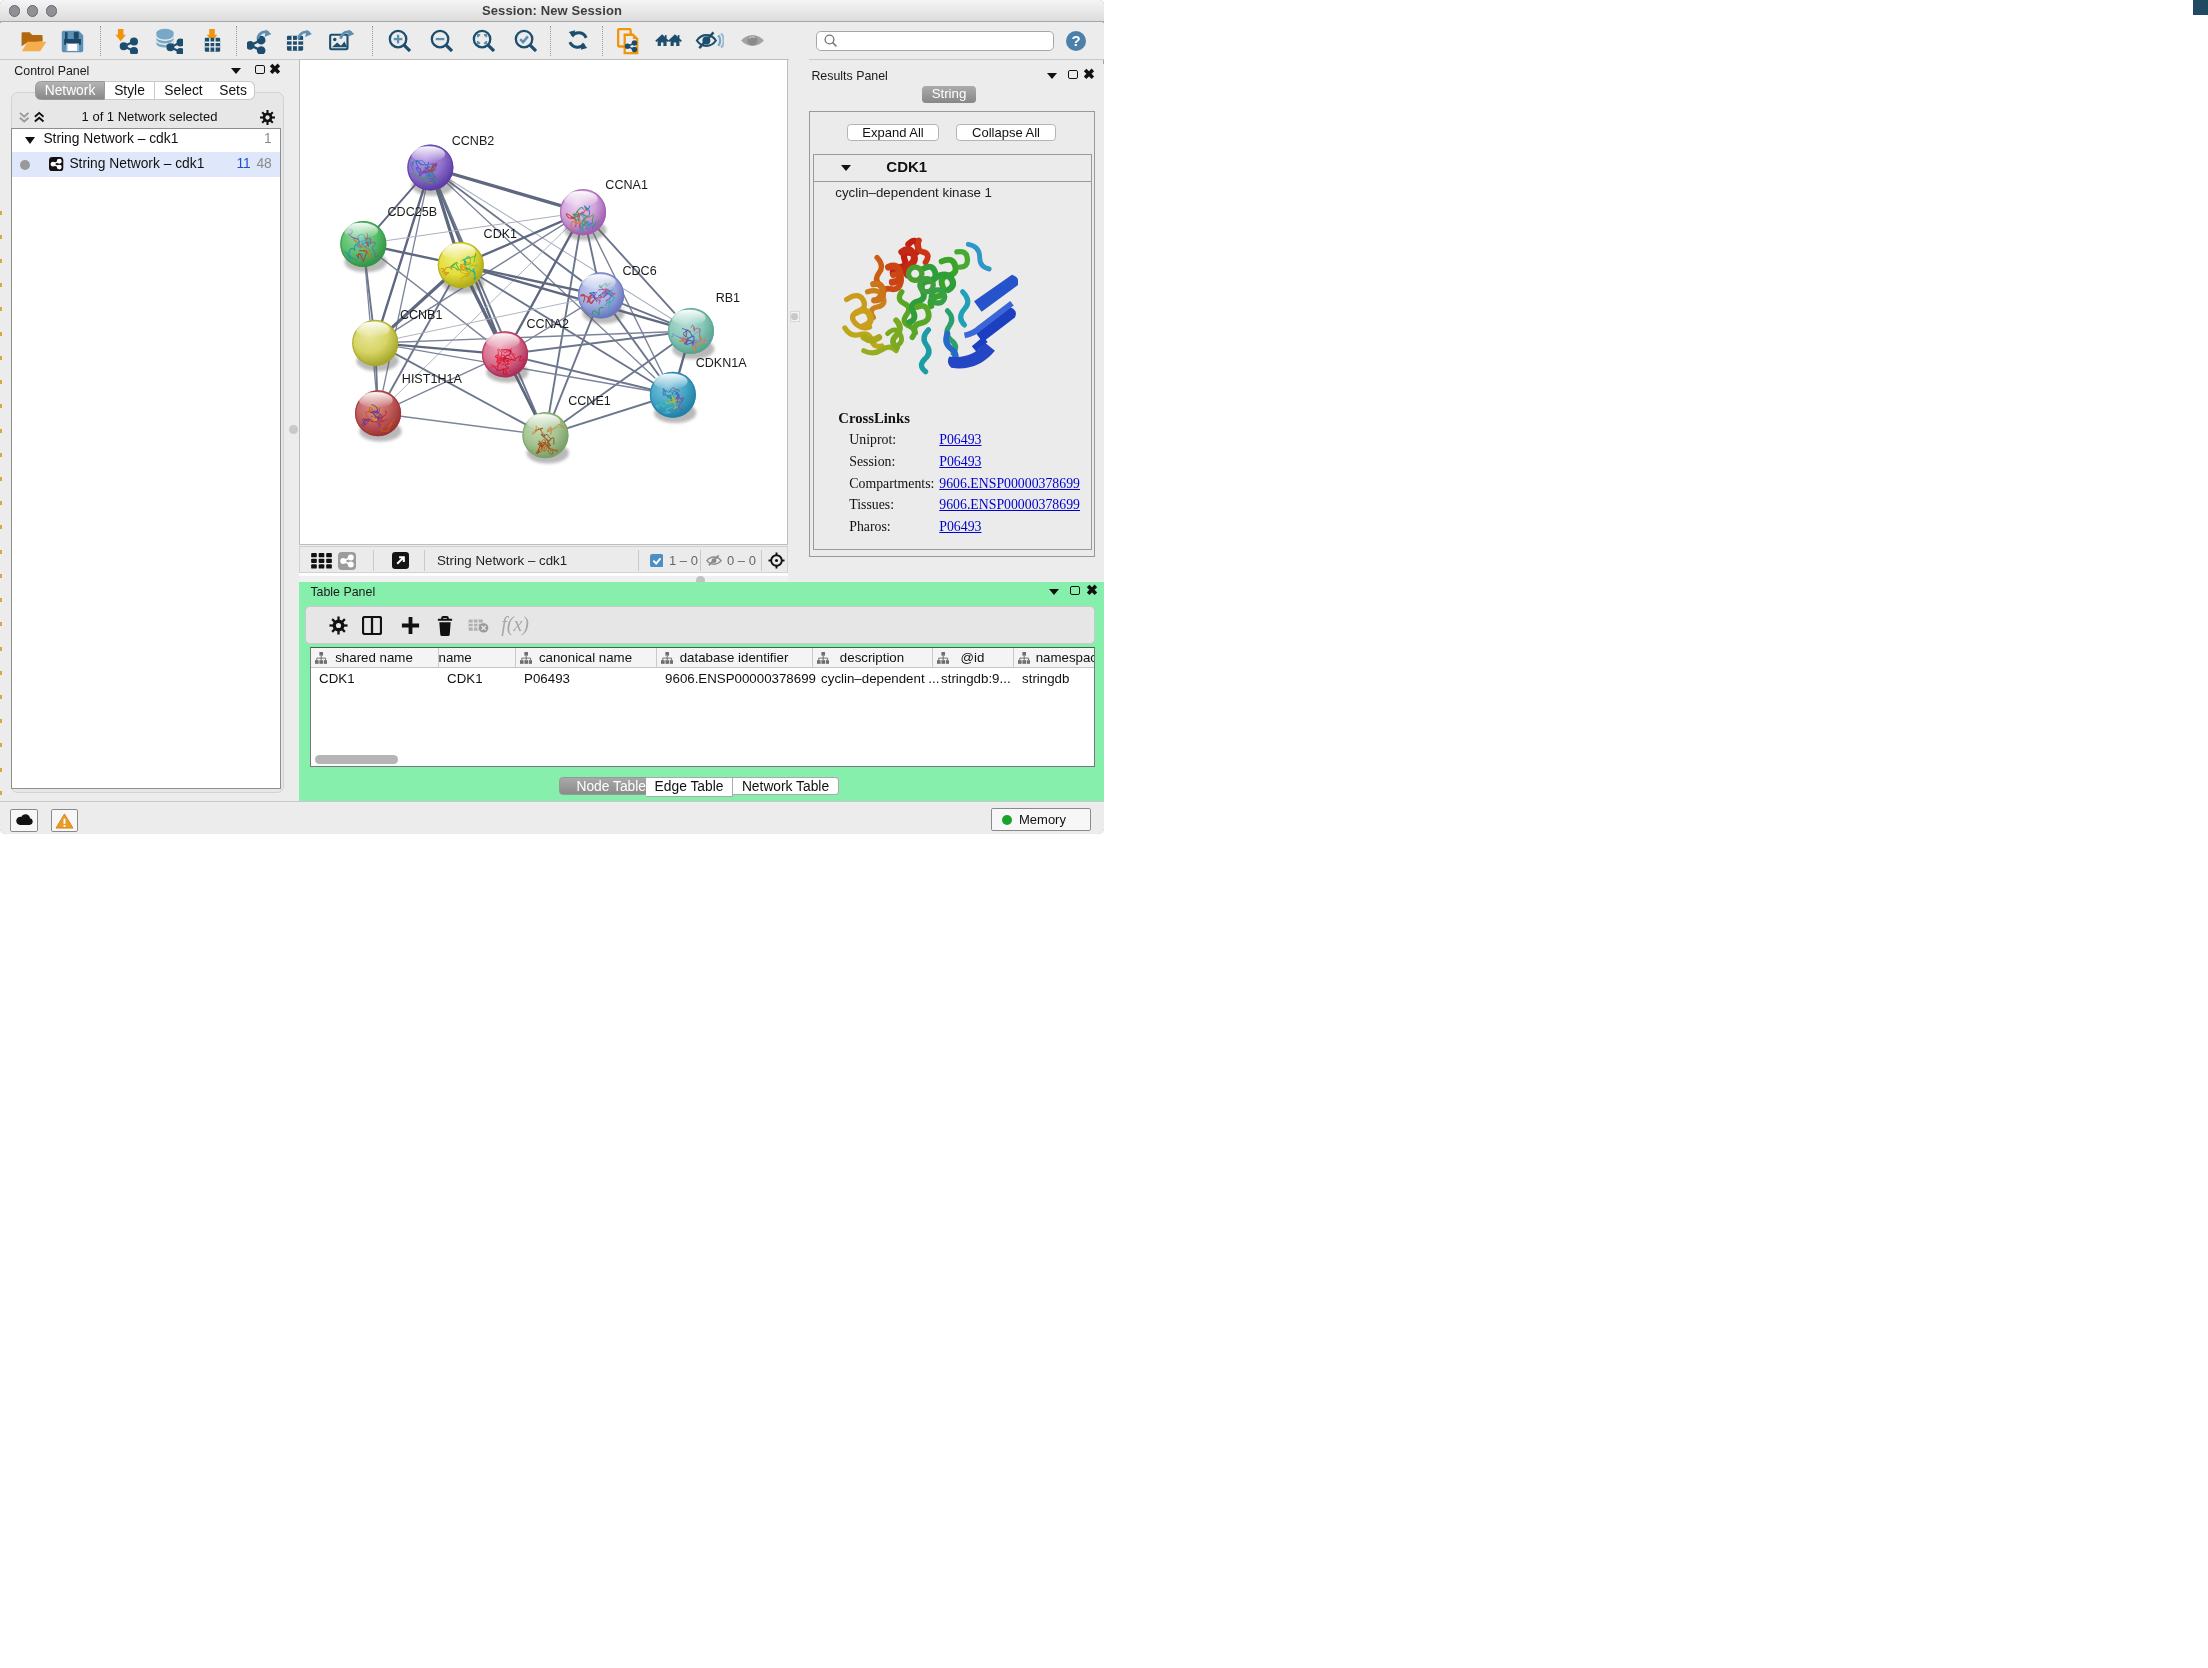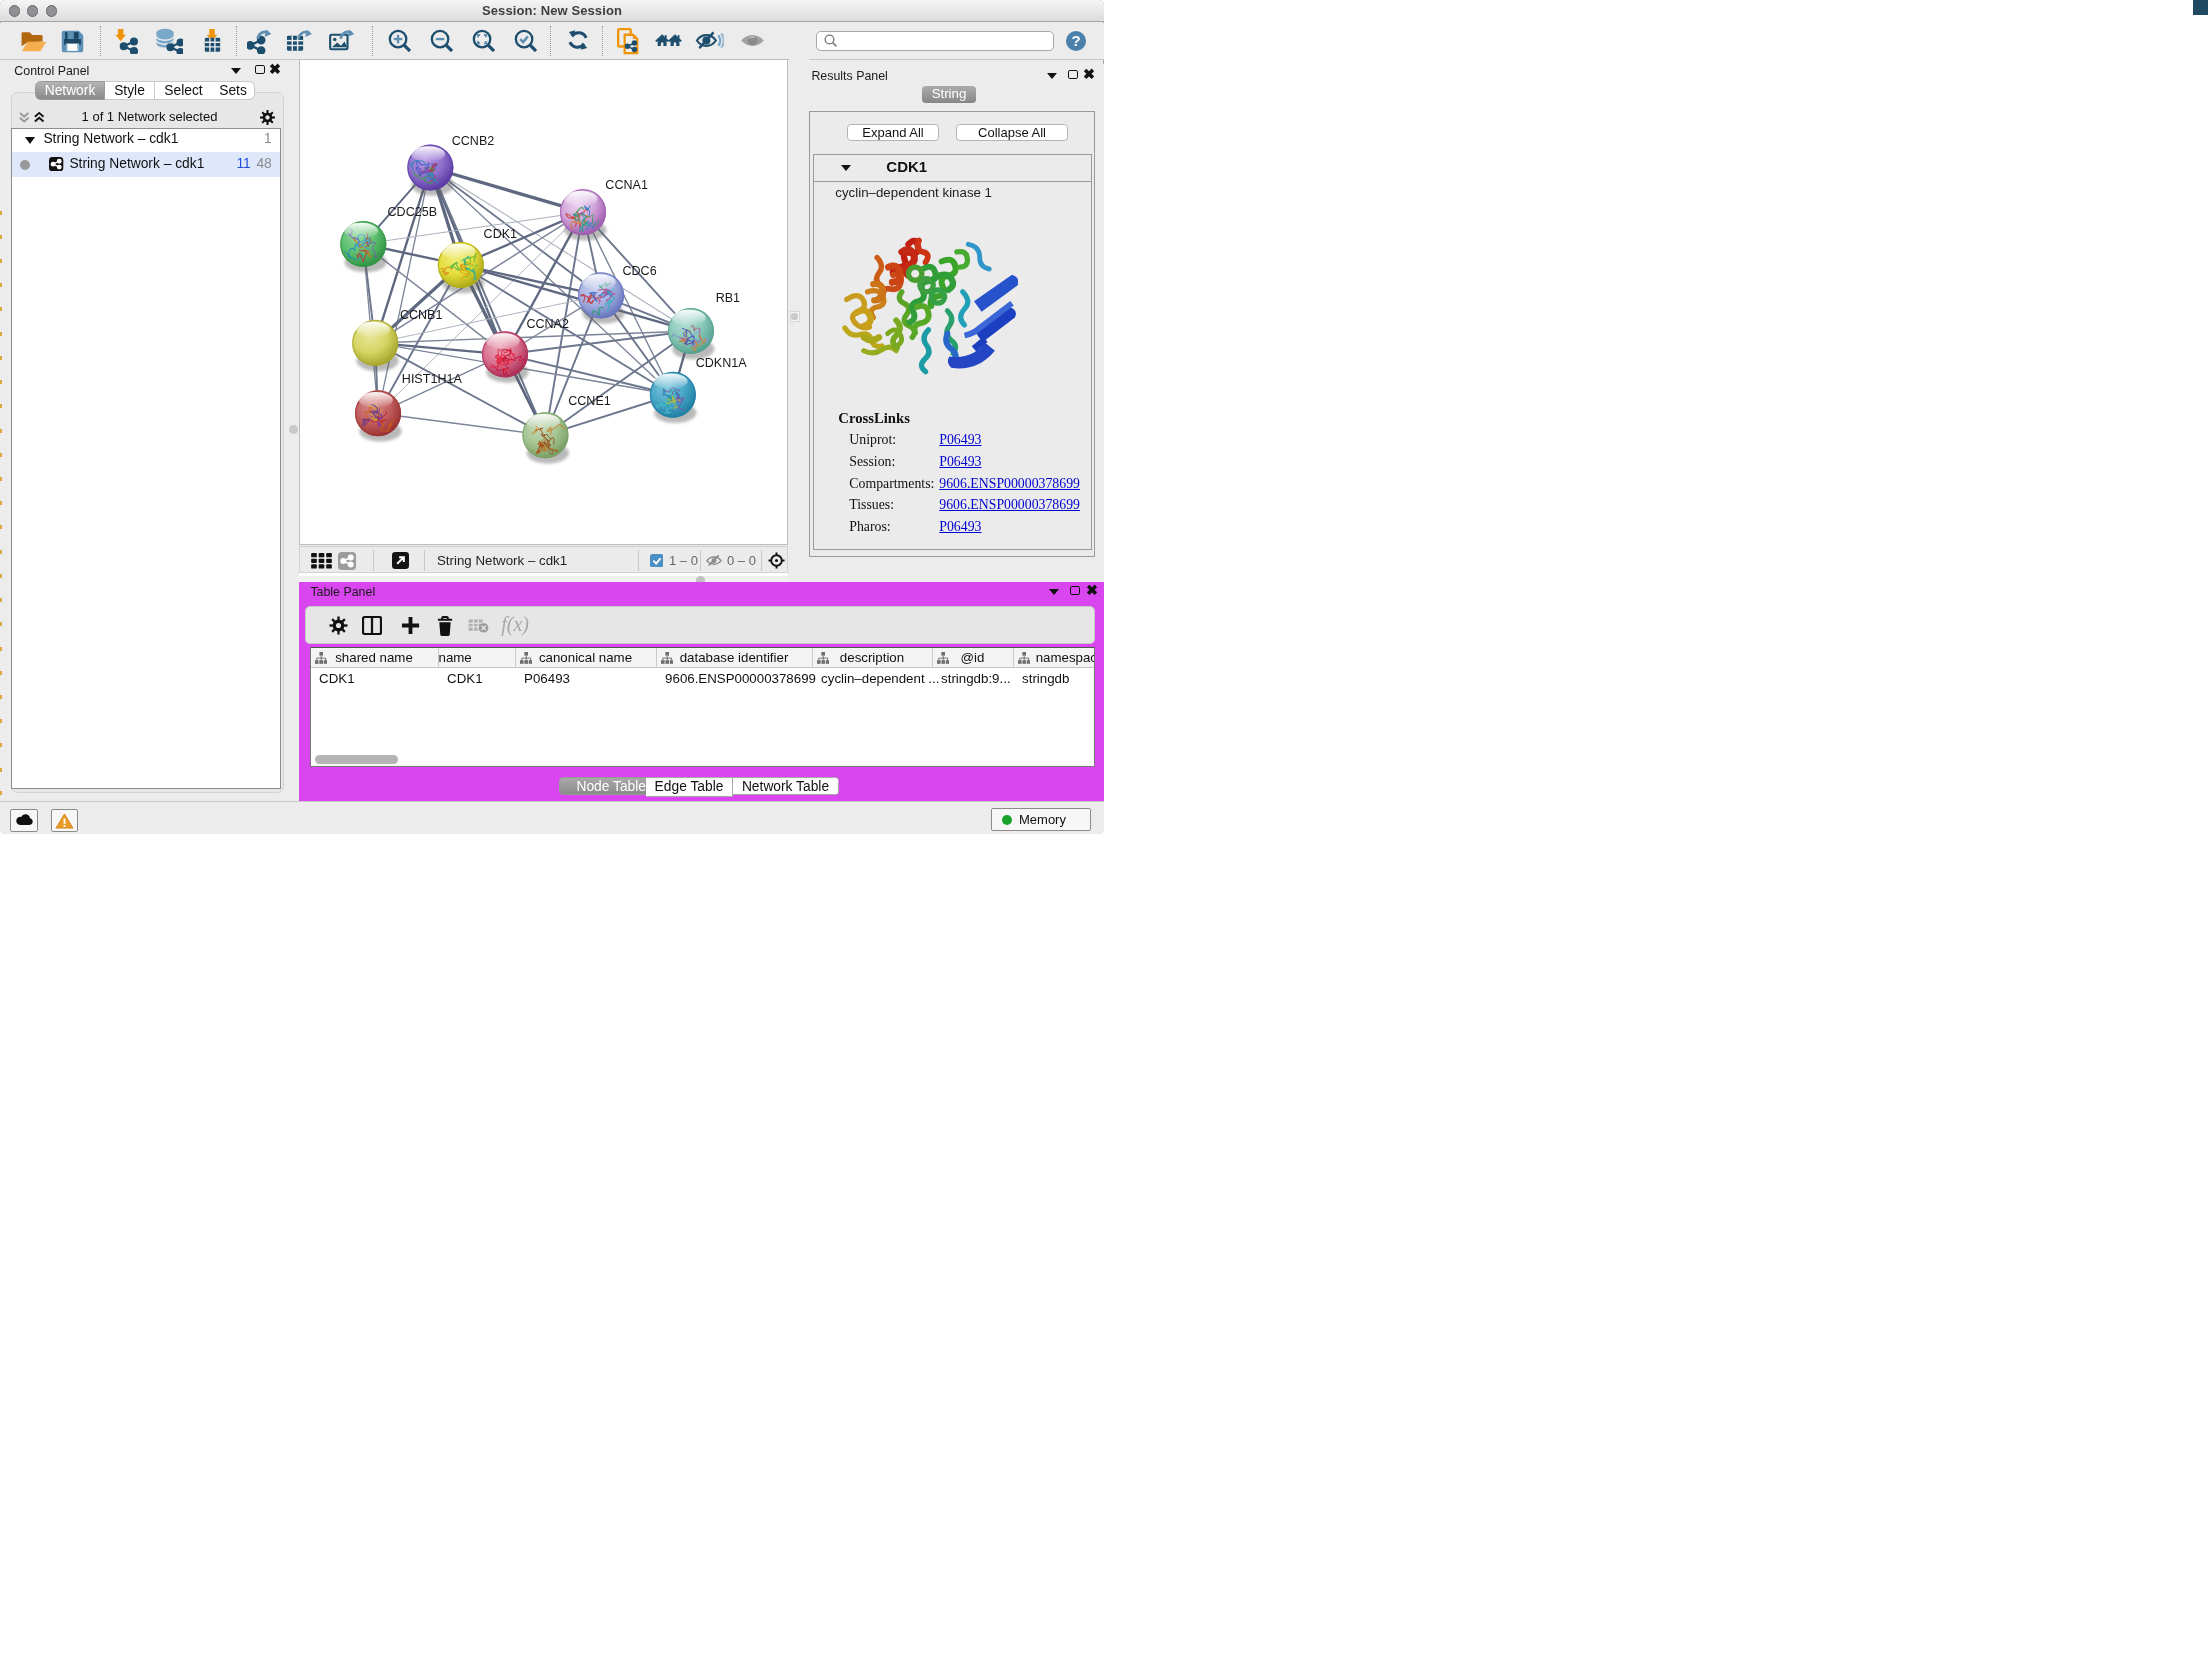--- a/index.html
+++ b/index.html
@@ -686,21 +686,21 @@
 <div class="abs" style="left:790px;top:311px;width:9.5px;height:10.5px;background:#f4f4f4;border:1px solid #d8d8d8"></div>
 <div class="abs" style="left:791px;top:313px;width:6.7px;height:6.7px;border-radius:50%;background:#c9c9c9"></div>
 <div class="abs" style="left:809px;top:64px;width:295px;height:523px;background:#ececec">
 <div class="phead abs" style="left:2.4px;top:4.8px">Results Panel</div>
 <div class="tria" style="left:238px;top:8.6px"></div>
 <div class="sqr" style="left:259px;top:5.7px"></div>
 <div class="xx" style="left:274px;top:5.7px">✖</div>
 <div class="abs" style="left:113px;top:22.4px;width:54px;height:16.6px;border-radius:3.8px;background:linear-gradient(#ababab,#878787);color:#fff;font-size:13.3px;text-align:center;line-height:16px">String</div>
 <div class="abs" style="left:0px;top:47px;width:286px;height:446px;background:#ebebeb;border:1px solid #999">
 <div class="btn" style="left:37px;top:12px;width:92px;height:17px;line-height:16px">Expand All</div>
-<div class="btn" style="left:146px;top:12px;width:112px;height:17px;line-height:16px">Collapse All</div>
+<div class="btn" style="left:146px;top:12px;width:100px;height:17px;line-height:16px">Collapse All</div>
 <div class="abs" style="left:3.3px;top:42px;width:279px;height:396px;background:#ebebeb;border:1px solid #999">
 <div class="tria" style="left:27px;top:9.5px"></div>
 <div class="abs" style="left:72px;top:3.3px;font-size:15px;font-weight:700;color:#111">CDK1</div>
 <div class="abs" style="left:0;top:26px;width:100%;height:1px;background:#999"></div>
 <div class="abs" style="left:21px;top:30px;font-size:13.3px;color:#222">cyclin–dependent kinase 1</div>
 <svg class="ico" style="left:21px;top:76px" width="183" height="152" viewBox="0 0 192 160">
 <g fill="none" stroke-linecap="round">
 <path d="M77 14 q8 -8 10 2 q2 9 -8 7 q-9 -2 -6 7 q3 8 -6 8 q-8 0 -6 8" stroke="#c21f12" stroke-width="6.7"></path>
 <path d="M88 10 q-4 10 4 12 q9 2 3 11" stroke="#cc3414" stroke-width="6.1"></path>
 <path d="M61 46 q10 -2 8 8 q-2 9 -11 7 q-8 -2 -8 7" stroke="#c84a16" stroke-width="6.1"></path>
@@ -744,21 +744,21 @@
 <div class="serif abs" style="left:125px;top:299px;font-size:13.8px"><a class="lnk">P06493</a></div>
 <div class="serif abs" style="left:35px;top:321px;font-size:13.8px;color:#111">Compartments:</div>
 <div class="serif abs" style="left:125px;top:321px;font-size:13.8px"><a class="lnk">9606.ENSP00000378699</a></div>
 <div class="serif abs" style="left:35px;top:342px;font-size:13.8px;color:#111">Tissues:</div>
 <div class="serif abs" style="left:125px;top:342px;font-size:13.8px"><a class="lnk">9606.ENSP00000378699</a></div>
 <div class="serif abs" style="left:35px;top:364px;font-size:13.8px;color:#111">Pharos:</div>
 <div class="serif abs" style="left:125px;top:364px;font-size:13.8px"><a class="lnk">P06493</a></div>
 </div>
 </div>
 </div>
-<div class="abs" style="left:299px;top:582px;width:805px;height:219px;background:#d946ef">
+<div class="abs" style="left:299px;top:582px;width:805px;height:219px;background:#86efac">
 <div class="phead abs" style="left:11.4px;top:2.9px">Table Panel</div>
 <div class="tria" style="left:750px;top:6.7px"></div>
 <div class="sqr" style="left:771px;top:3.8px"></div>
 <div class="xx" style="left:787px;top:3.8px">✖</div>
 <div class="abs" style="left:6.2px;top:24px;width:790px;height:38px;background:#e6e6e6;border:1px solid #c9c9c9;border-radius:4.8px">
 <svg class="ico" style="left:23px;top:8.6px" width="19" height="19" viewBox="0 0 20 20">
           <g fill="#111">
             <circle cx="10" cy="10" r="6.2"></circle>
             <rect x="8.8" y="0.5" width="2.4" height="19" transform="rotate(0 10 10)"></rect>
             <rect x="8.8" y="0.5" width="2.4" height="19" transform="rotate(45 10 10)"></rect>

